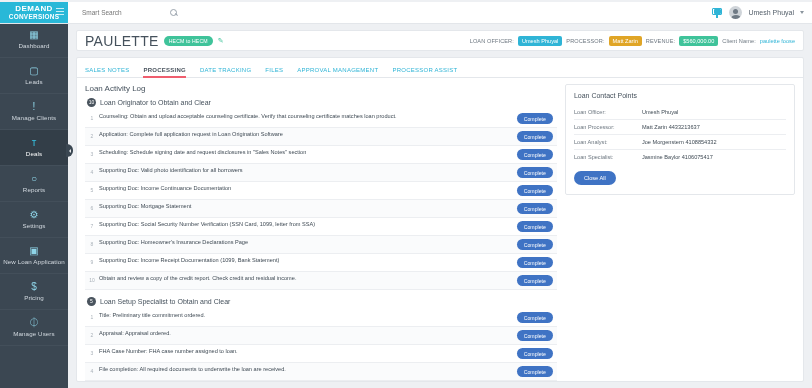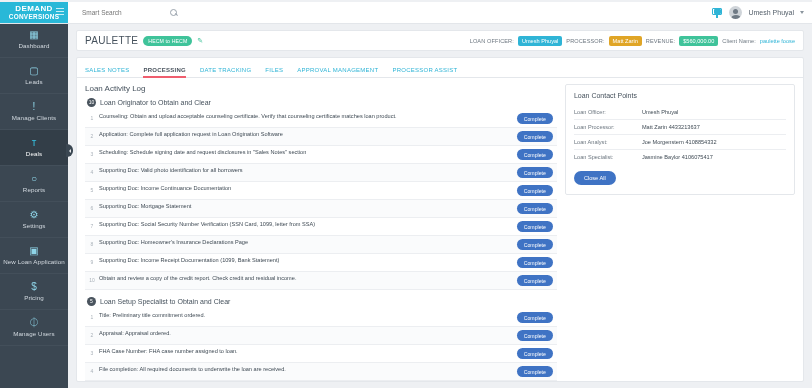--- a/index.html
+++ b/index.html
@@ -103,21 +103,21 @@
   }
 
   
   .content { position: absolute; top: 22px; left: 68px; width: 744px; height: 366px; }
 
   .deal-header {
     position: relative; margin: 8px 8px 0 8px; background: #fff;
     border: 1px solid #e4e7eb; border-radius: 2px; height: 21px;
     display: flex; align-items: center; padding: 0 8px;
   }
-  .deal-title { font-size: 10px; color: #45515c; letter-spacing: .3px; }
+  .deal-title { font-size: 14px; color: #45515c; letter-spacing: .3px; }
   .badge-green {
     margin-left: 5px; background: #3fc39a; color: #fff; font-size: 5.2px;
     padding: 2px 5px; border-radius: 7px; letter-spacing: .1px;
   }
   .edit-pencil { margin-left: 5px; color: #3fc39a; font-size: 7px; transform: rotate(0deg); }
   .header-meta { margin-left: auto; display: flex; align-items: center; gap: 4px; }
   .meta-label { font-size: 5.6px; color: #6d7780; letter-spacing: .1px; }
   .pill { font-size: 5.6px; color: #fff; padding: 2px 4px; border-radius: 2px; }
   .pill.blue { background: #2fb4d6; }
   .pill.gold { background: #e0a526; }

